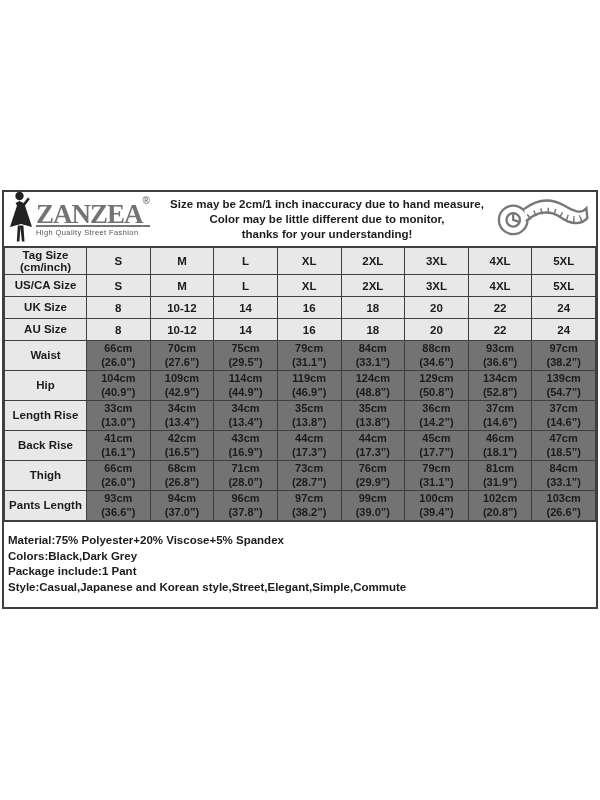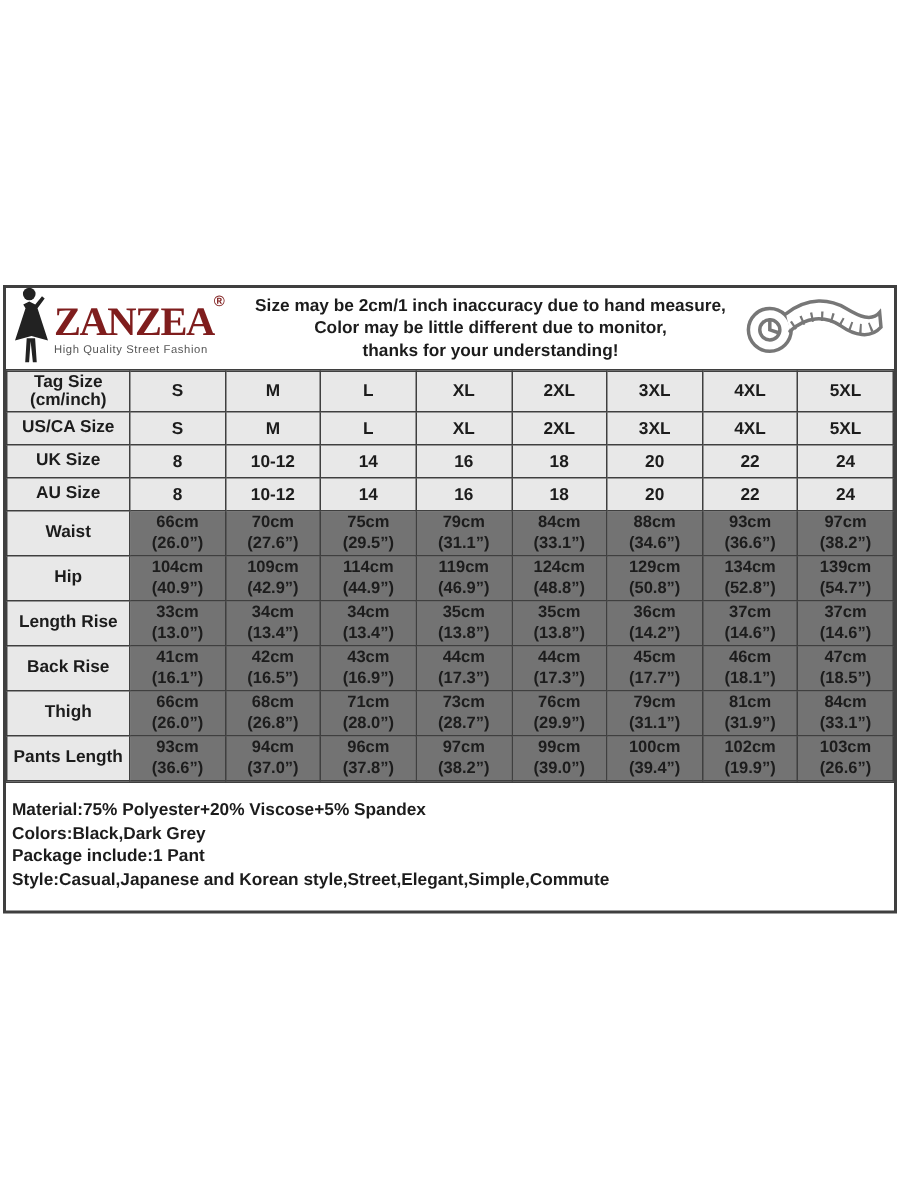--- a/index.html
+++ b/index.html
@@ -6,21 +6,21 @@
   body{width:600px;height:800px;position:relative;overflow:hidden;
        font-family:"Liberation Sans",sans-serif;color:#1c1c1c;}
   .panel{position:absolute;left:2px;top:190px;width:592px;
          border:2px solid #3f3f3f;background:#fff;}
   
   .header-box{display:flex;align-items:center;height:54px;padding:0 4px;
               border-bottom:1px solid #3f3f3f;}
   .logo{display:flex;align-items:center;gap:2px;width:158px;flex:0 0 auto;}
   .logo-text{display:flex;flex-direction:column;line-height:1;}
   .brand-line{font-family:"Liberation Serif",serif;font-weight:bold;
-              font-size:27px;letter-spacing:-1px;color:#7f1d1d;white-space:nowrap;}
+              font-size:27px;letter-spacing:-1px;color:#737373;white-space:nowrap;text-decoration:underline;}
   .reg{font-size:10px;vertical-align:super;font-family:"Liberation Sans",sans-serif;
        letter-spacing:0;position:relative;top:-9px;}
   .tagline{font-size:7.5px;color:#555;letter-spacing:.4px;margin-top:1px;white-space:nowrap;}
   .notice{flex:1;text-align:center;font-weight:bold;font-size:11.5px;line-height:15px;}
   .tape-wrap{width:104px;flex:0 0 auto;display:flex;justify-content:center;}
   
   table{width:100%;border-collapse:collapse;table-layout:fixed;}
   td{border:1px solid #3f3f3f;text-align:center;vertical-align:middle;
      font-weight:bold;font-size:11px;padding:0;white-space:pre-line;}
   td.label-cell{background:#e8e8e8;font-size:11.5px;line-height:12.5px;text-align:center;}
@@ -234,21 +234,21 @@
 (37.0”)</td>
           <td>96cm
 (37.8”)</td>
           <td>97cm
 (38.2”)</td>
           <td>99cm
 (39.0”)</td>
           <td>100cm
 (39.4”)</td>
           <td>102cm
-(19.9”)</td>
+(20.8”)</td>
           <td>103cm
 (26.6”)</td>
         </tr>
       </tbody>
   </table>
 
   <div class="footer-box">
     <div class="detail-line">Material:75% Polyester+20% Viscose+5% Spandex</div>
     <div class="detail-line">Colors:Black,Dark Grey</div>
     <div class="detail-line">Package include:1 Pant</div>

